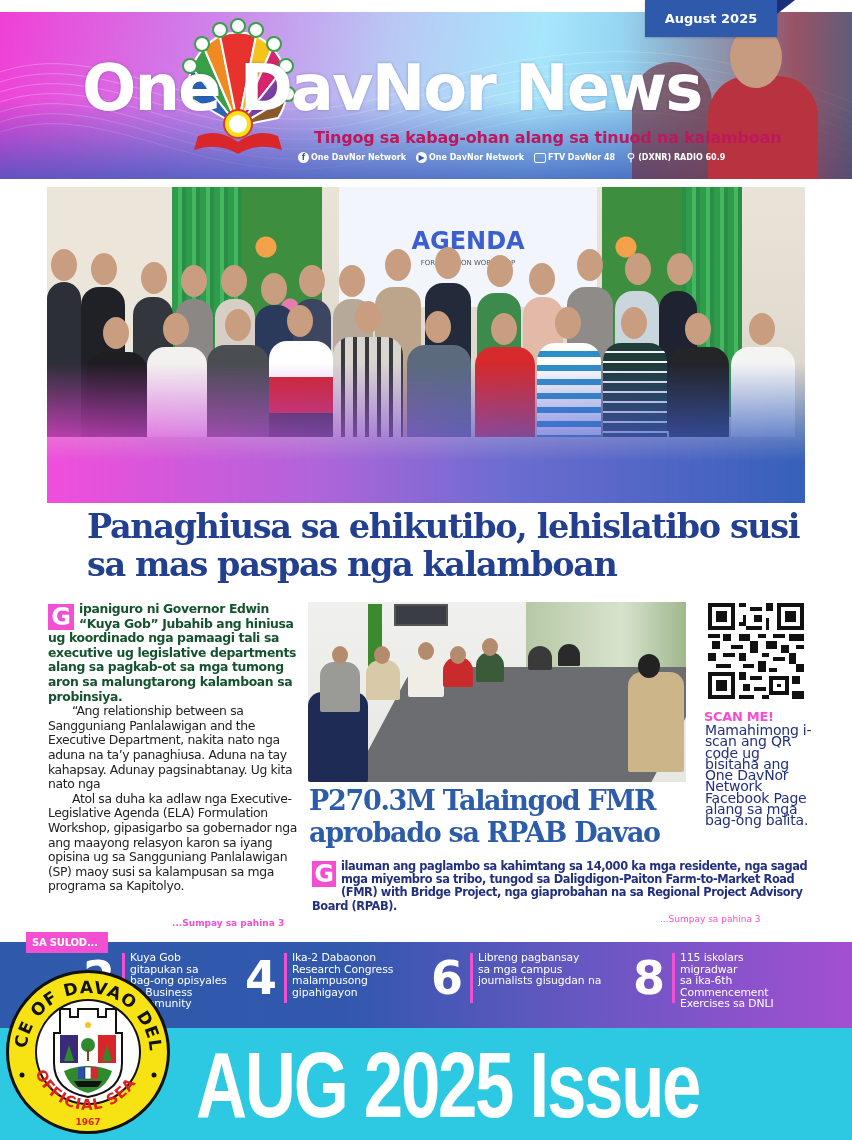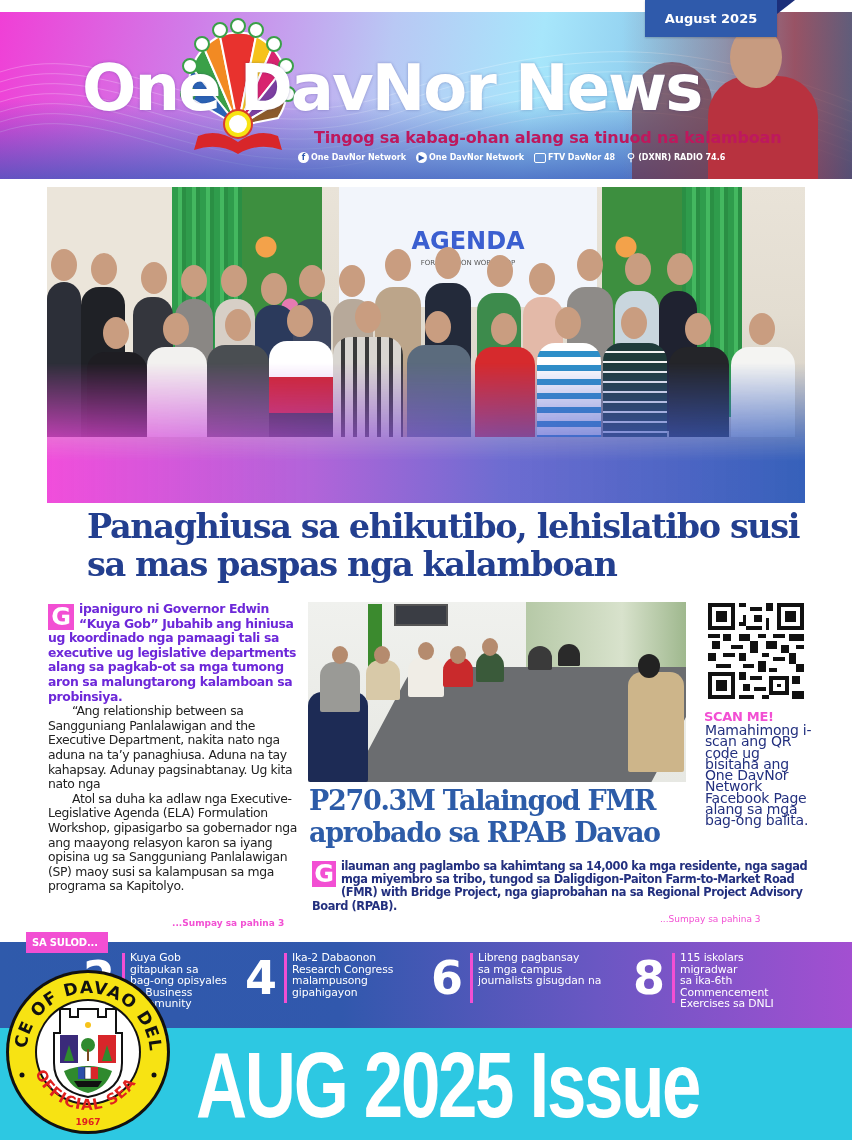--- a/index.html
+++ b/index.html
@@ -113,21 +113,21 @@
     font-family: "DejaVu Serif", serif; font-weight: bold; font-size: 33.5px; line-height: 38px;
     color: #233f8f; letter-spacing: -1.4px; margin-left: 39px;
   }
 
   
   .article1 { position: absolute; left: 48px; top: 602px; width: 250px; font-size: 12.4px; line-height: 14.6px; letter-spacing: -0.35px; }
   .dropcap {
     float: left; width: 26px; height: 26px; margin: 2px 5px 0 0;
     background: #f24fd3; color: #ffffff; font-weight: bold; font-size: 24px; line-height: 26px; text-align: center;
   }
-  .lead { color: #6d28d9; font-weight: bold; }
+  .lead { color: #14532d; font-weight: bold; }
   .body-text { color: #222; text-indent: 24px; }
   .continued {
     position: absolute; font-size: 9px; color: #f24fd3; font-weight: bold; white-space: nowrap;
   }
 
   
   .photo2 {
     position: absolute; left: 308px; top: 602px; width: 378px; height: 180px; overflow: hidden;
     background: linear-gradient(180deg, #f0f1ee 0%, #e7e8e3 100%);
   }
@@ -247,21 +247,21 @@
   <span class="social-item">
     <span class="ico">▶</span>
     <span>One DavNor Network</span>
   </span>
   <span class="social-item">
     <span class="ico tv"></span>
     <span>FTV DavNor 48</span>
   </span>
   <span class="social-item">
     <span class="ico radio">⚲</span>
-    <span>(DXNR) RADIO 74.6</span>
+    <span>(DXNR) RADIO 60.9</span>
   </span>
 </div>
 
 <div class="date-tab">August 2025</div>
 <div class="date-tab-fold"></div>
 
 <figure class="hero">
   <div class="wall-left"></div>
   <div class="green-panel l"></div>
   <div class="green-panel r"></div>

